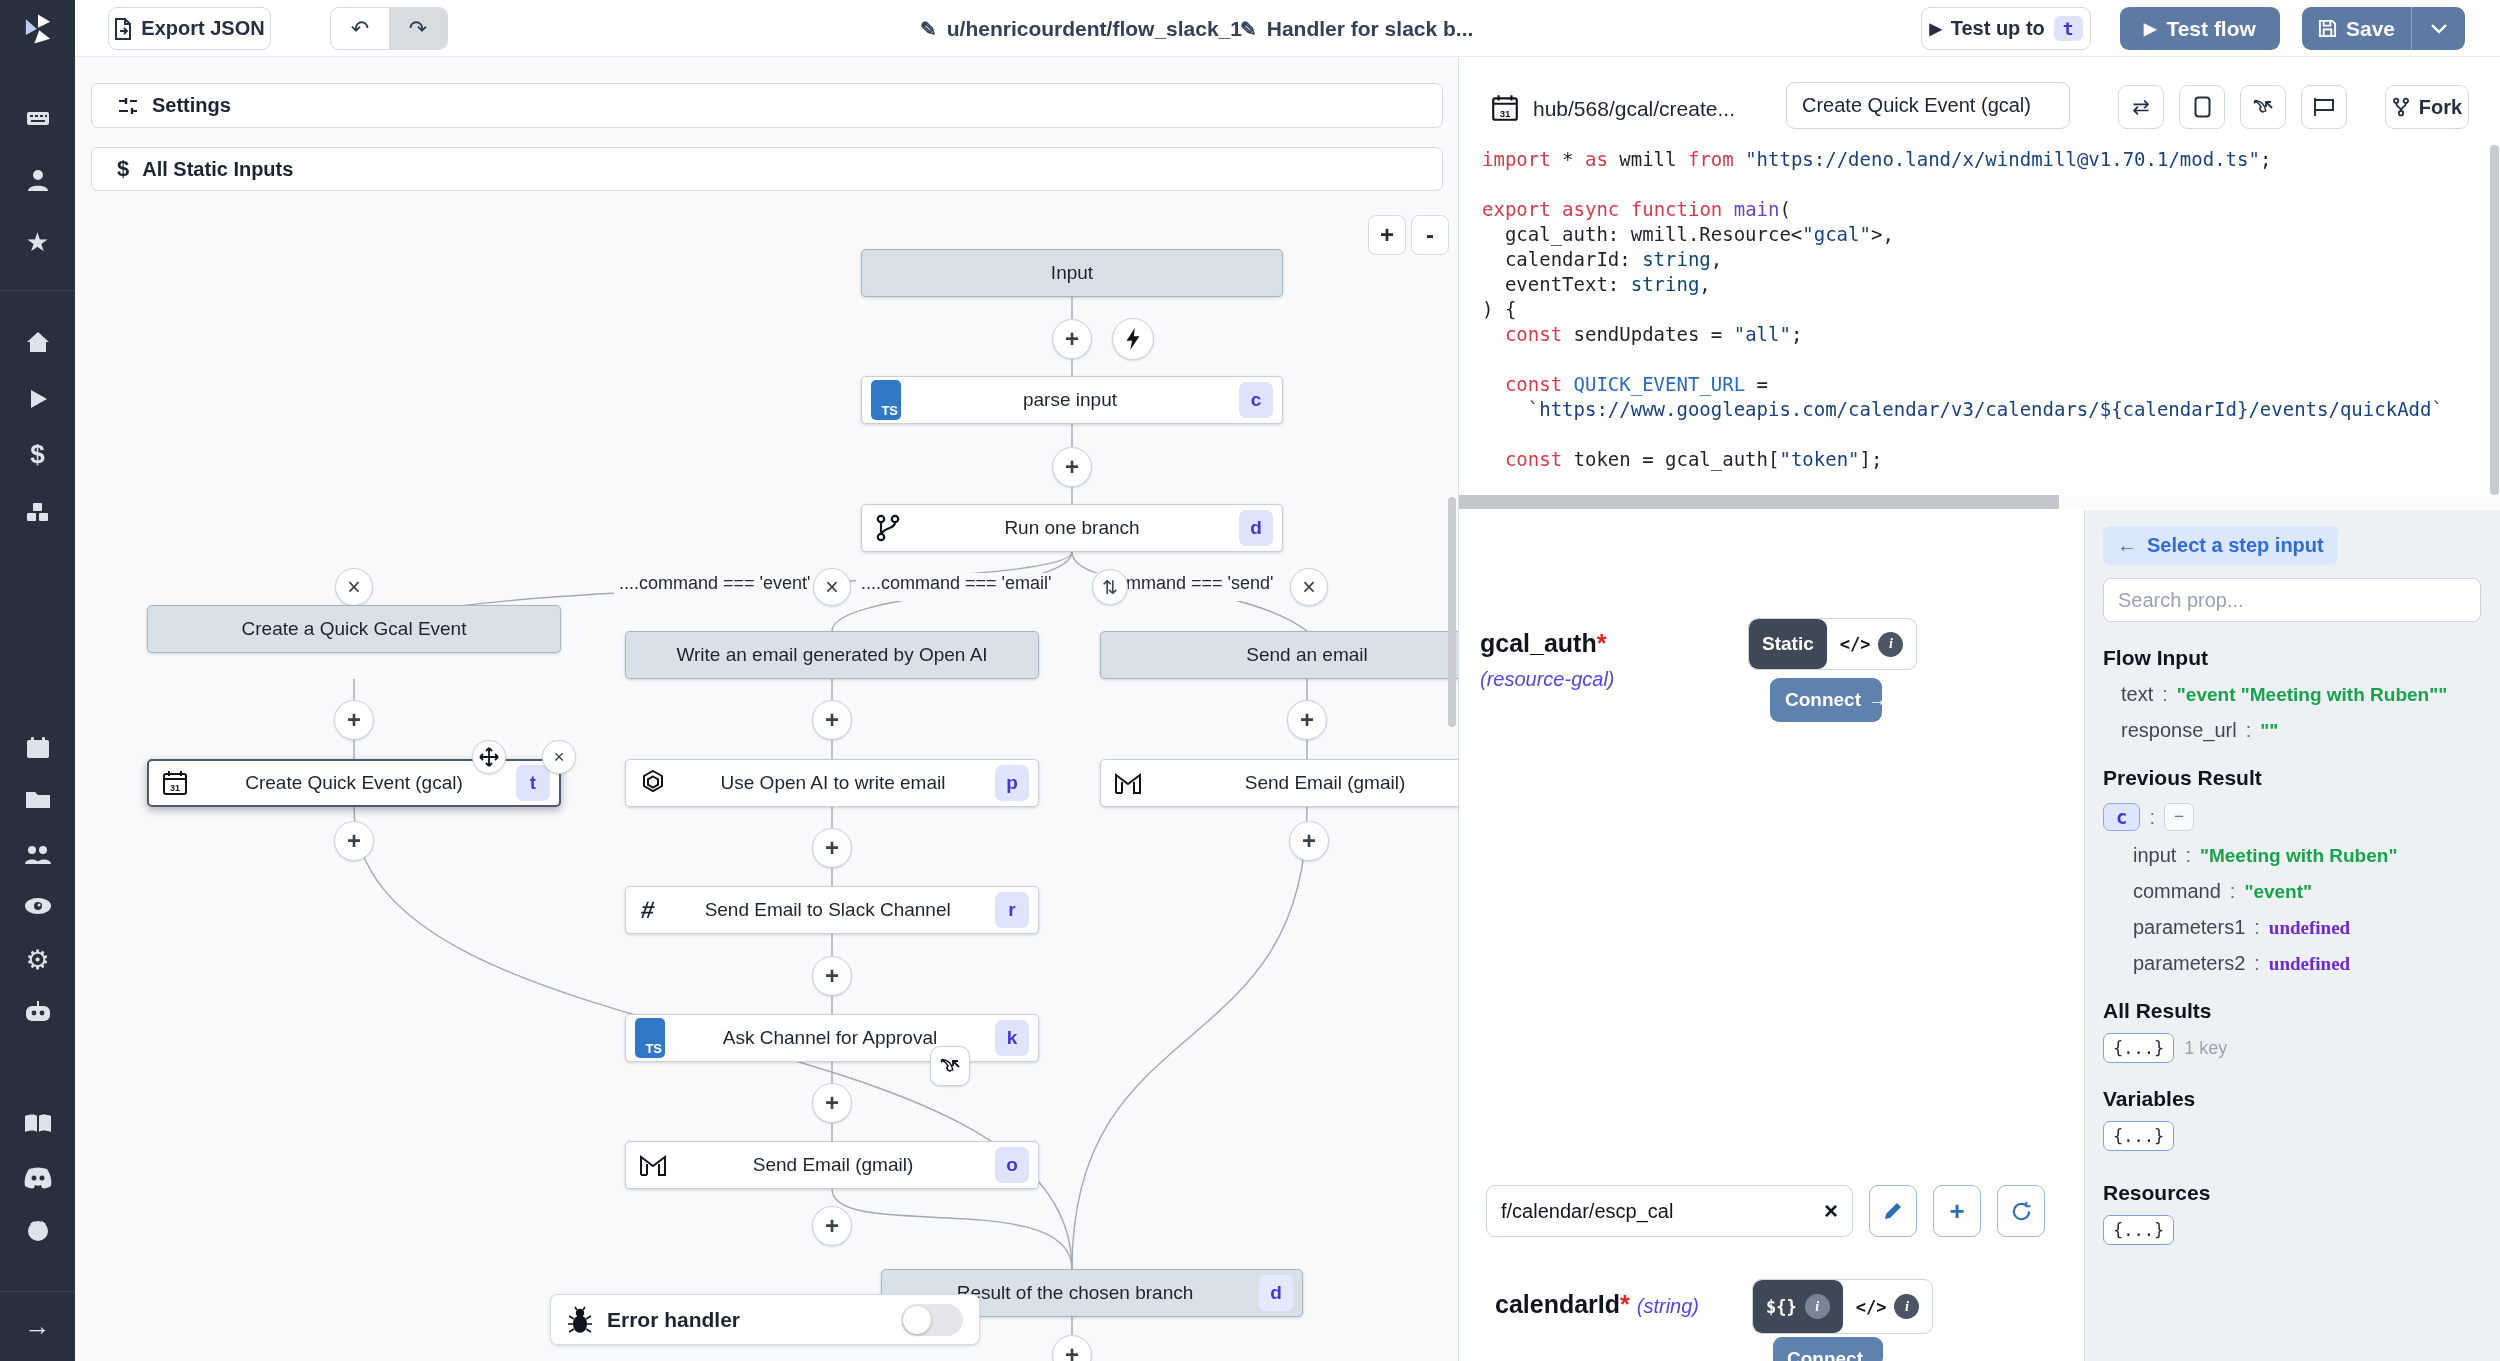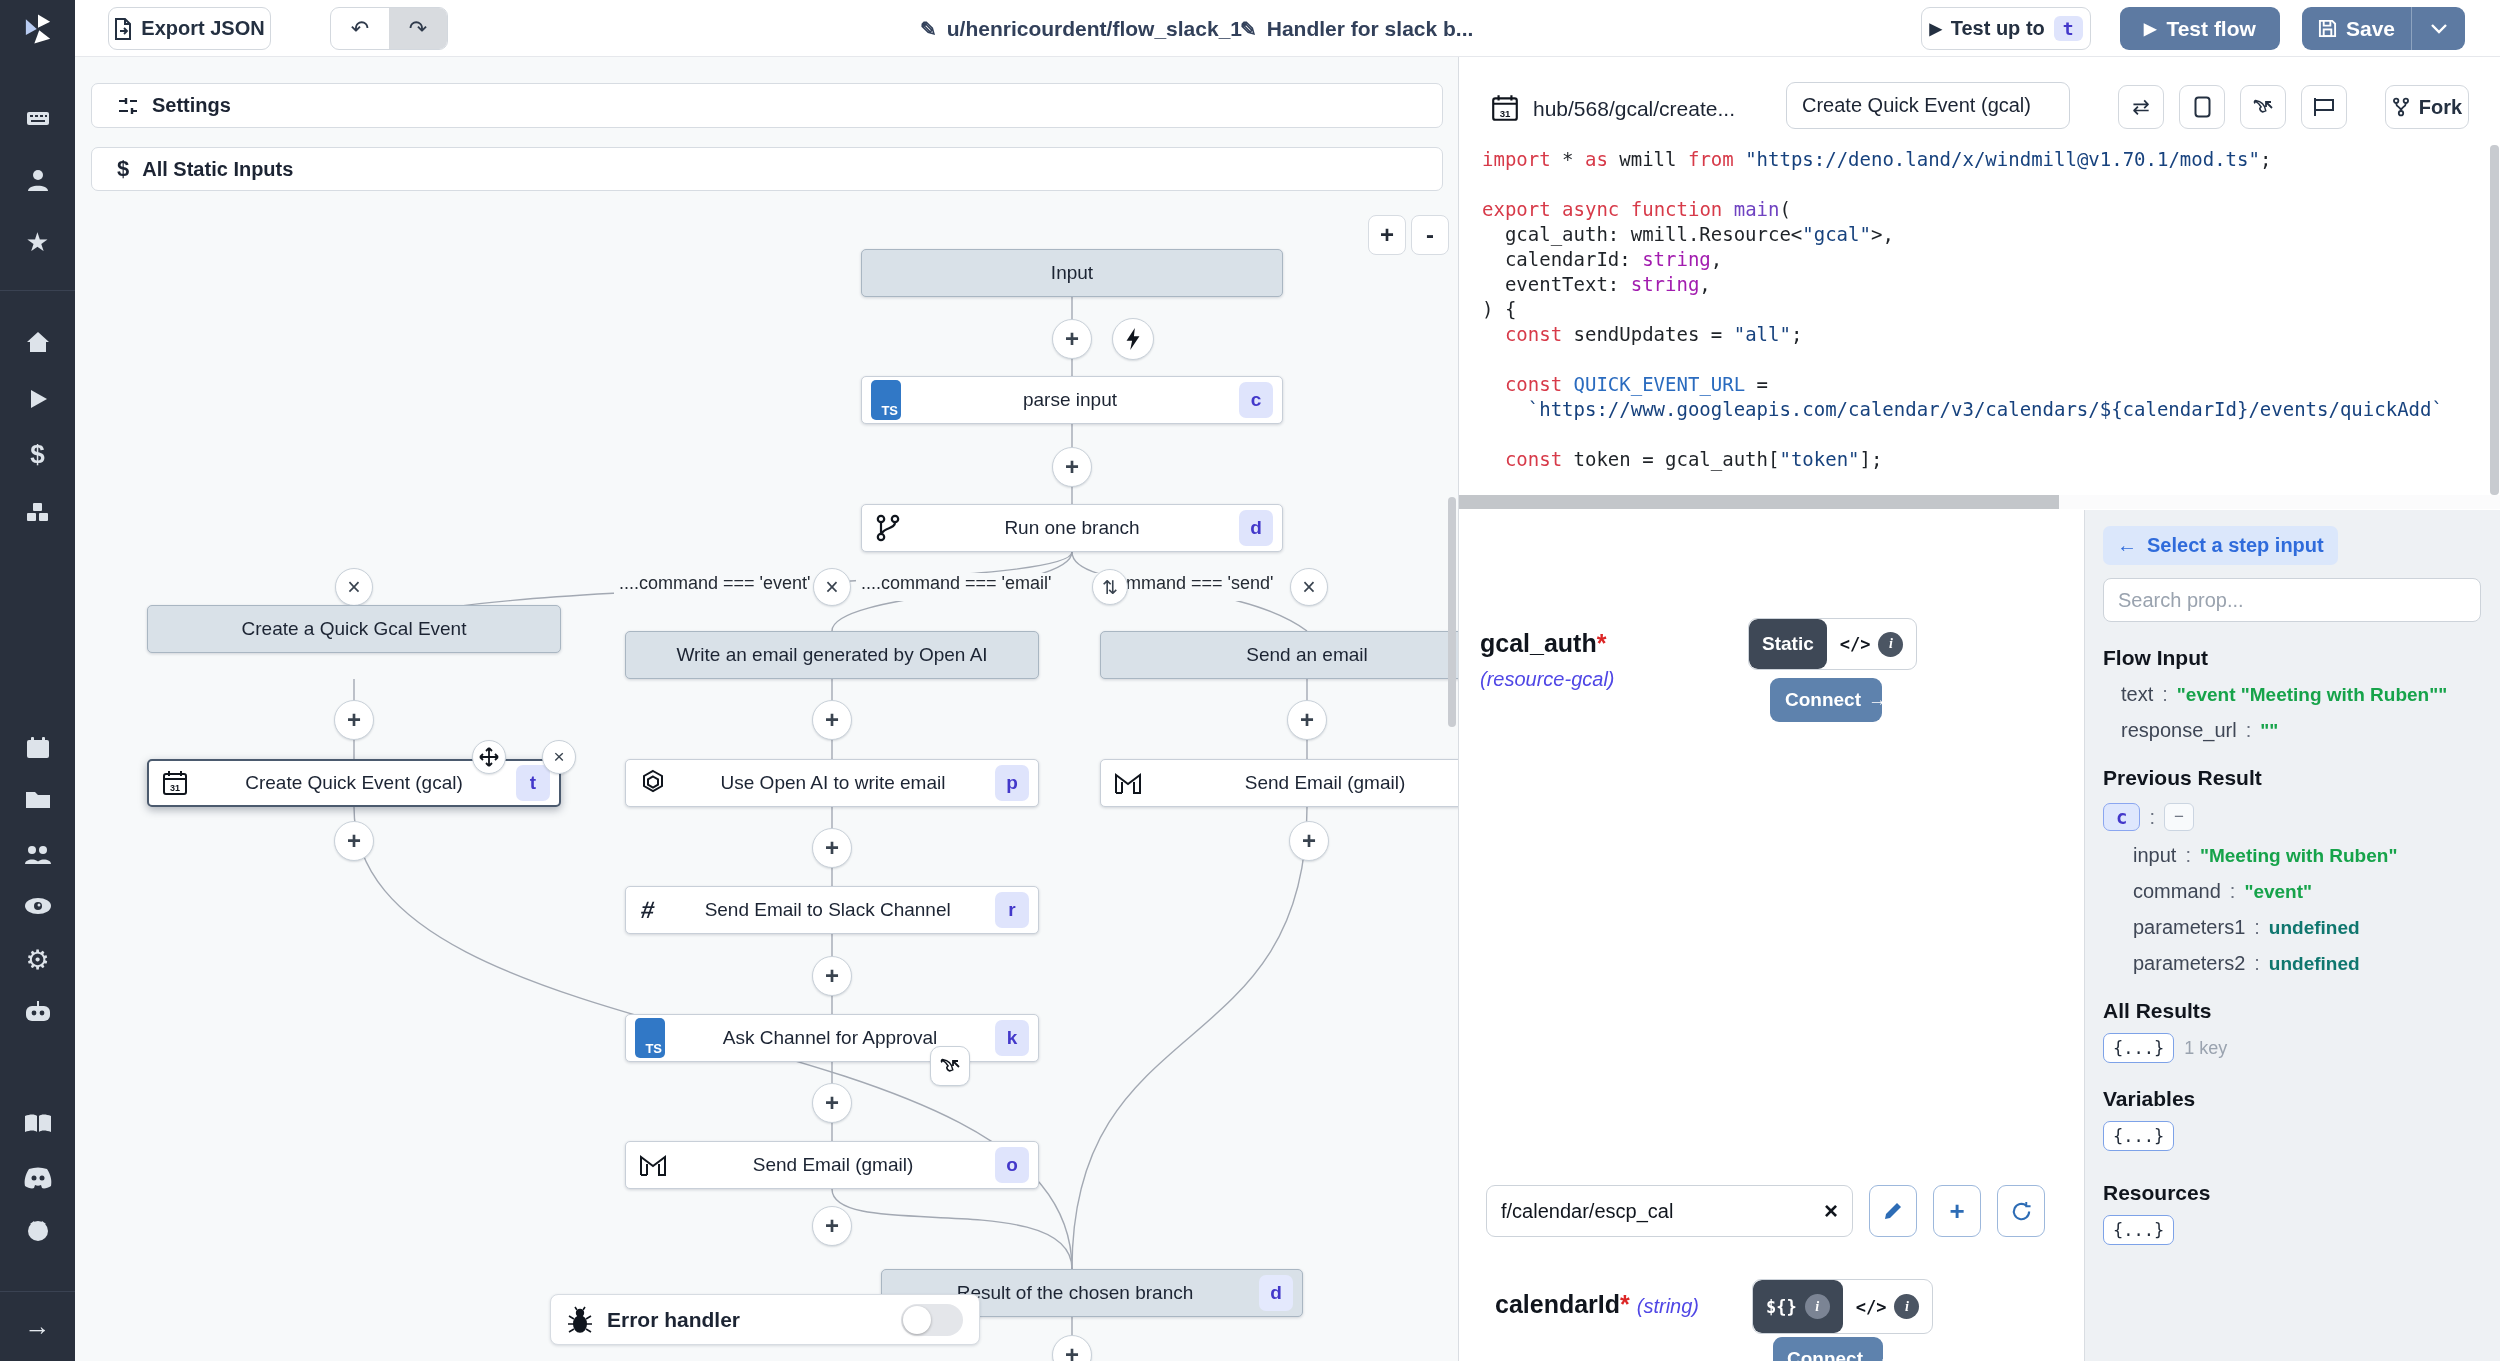--- a/index.html
+++ b/index.html
@@ -48,21 +48,21 @@
   .err-card .etitle { font-size:21px; font-weight:700; color:#1c2433; flex:1; }
   .toggle { width:62px; height:32px; border-radius:16px; background:#e4e6ea; position:relative; cursor:pointer; flex:none; }
   .toggle .knob { position:absolute; left:2px; top:2px; width:28px; height:28px; border-radius:50%; background:#fff; box-shadow:0 1px 3px rgba(0,0,0,.3); }
   .vscroll-canvas { position:absolute; right:2px; top:440px; width:8px; height:230px; background:#c9ccd1; border-radius:4px; }
 
   
   .rightpane { position:absolute; left:1459px; top:57px; width:1041px; height:1304px; background:#fff; }
   .code-head-icon-btn { position:absolute; top:28px; width:46px; height:44px; border:1px solid #d3d8de; border-radius:9px; background:#fff; display:flex; align-items:center; justify-content:center; color:#243041; font-size:21px; cursor:pointer; }
   .step-name-input { position:absolute; left:327px; top:25px; width:284px; height:47px; border:1px solid #cfd5dc; border-radius:9px; font-size:20px; color:#1c2433; padding:0 15px; font-family:"Liberation Sans", sans-serif; }
   .code-area { position:absolute; left:0; top:90px; width:1041px; height:345px; overflow:hidden; font-family:"DejaVu Sans Mono", monospace; font-size:19px; line-height:25px; white-space:pre; padding-left:23px; cursor:text; }
-  .tok-k{color:#d73a49;} .tok-s{color:#17427e;} .tok-f{color:#6f42c1;} .tok-t{color:#a21caf;margin-top:24px;} .tok-c{color:#2a6bbf;} .tok-p{color:#1f2328;}
+  .tok-k{color:#d73a49;} .tok-s{color:#17427e;} .tok-f{color:#6f42c1;} .tok-t{color:#0c4a6e;margin-top:24px;} .tok-c{color:#2a6bbf;} .tok-p{color:#1f2328;}
   .hscroll { position:absolute; left:0; top:438px; width:1041px; height:14px; background:#fbfbfc; }
   .hscroll .thumb { width:600px; height:14px; background:#c3c6ca; }
   .vscroll-code { position:absolute; right:1px; top:88px; width:9px; height:350px; background:#c8cbd0; border-radius:4px; }
 
   .tabs { position:absolute; left:0; top:453px; width:625px; height:42px; border-bottom:1px solid #dadee3; display:flex; gap:8px; padding-left:6px; background:#fff; }
   .tab { padding:0 15px; font-size:20px; color:#3c4657; display:flex; align-items:center; cursor:pointer; border-bottom:3px solid transparent; }
   .tab.active { color:#10151d; font-weight:700; border-bottom-color:#3c4657; }
 
   .form { position:absolute; left:0; top:495px; width:625px; height:809px; background:#fff; }
   .fieldname { position:absolute; font-size:25px; font-weight:700; color:#10151d; }
@@ -82,21 +82,21 @@
   
   .props { position:absolute; left:625px; top:453px; width:416px; height:851px; background:#eef1f4; border-left:1px solid #d9dde2; padding:16px 18px 0 18px; overflow:hidden; }
   .back-pill { display:inline-flex; align-items:center; gap:10px; background:#dbe7fb; color:#2f6bdb; font-size:20px; font-weight:700; border-radius:7px; padding:8px 14px; cursor:pointer; }
   .prop-search { margin-top:13px; width:378px; height:44px; border:1px solid #cdd3da; border-radius:8px; background:#fff; font-size:20px; padding:0 14px; color:#10151d; font-family:"Liberation Sans", sans-serif; }
   .prop-search::placeholder { color:#9aa3af; }
   .sec-title { margin-top:24px; font-size:21px; font-weight:700; color:#10151d; }
   .prow { margin-top:13px; padding-left:18px; font-size:20px; color:#3f4756; display:flex; align-items:center; gap:9px; white-space:nowrap; }
   .prow.indent2 { padding-left:30px; }
   .pval { font-weight:700; font-size:19px; }
   .pval.green { color:#16a34a; }
-  .pval.red { color:#0f766e; }
+  .pval.red { color:#6d28d9;font-family:Liberation Serif, serif; }
   .sep { color:#6b7280; }
   .cbadge { background:#dee7fd; border:1px solid #8aa6f0; color:#4338ca; font-weight:700; font-family:"DejaVu Sans Mono", monospace; font-size:19px; border-radius:7px; padding:2px 12px; cursor:pointer; }
   .minusbtn { background:#f8fafc; border:1px solid #cbd5e1; border-radius:6px; color:#6b7280; width:30px; height:28px; font-size:17px; display:flex; align-items:center; justify-content:center; cursor:pointer; }
   .bracebadge { display:inline-flex; margin-top:10px; background:#fff; border:1px solid #7da2e8; border-radius:7px; color:#1f2937; font-family:"DejaVu Sans Mono", monospace; font-size:17px; padding:4px 9px; cursor:pointer; }
   .keynote { color:#9aa3af; font-size:18px; margin-left:10px; }
   .brow { display:flex; align-items:center; }
 </style>
 </head>
 <body>
 

